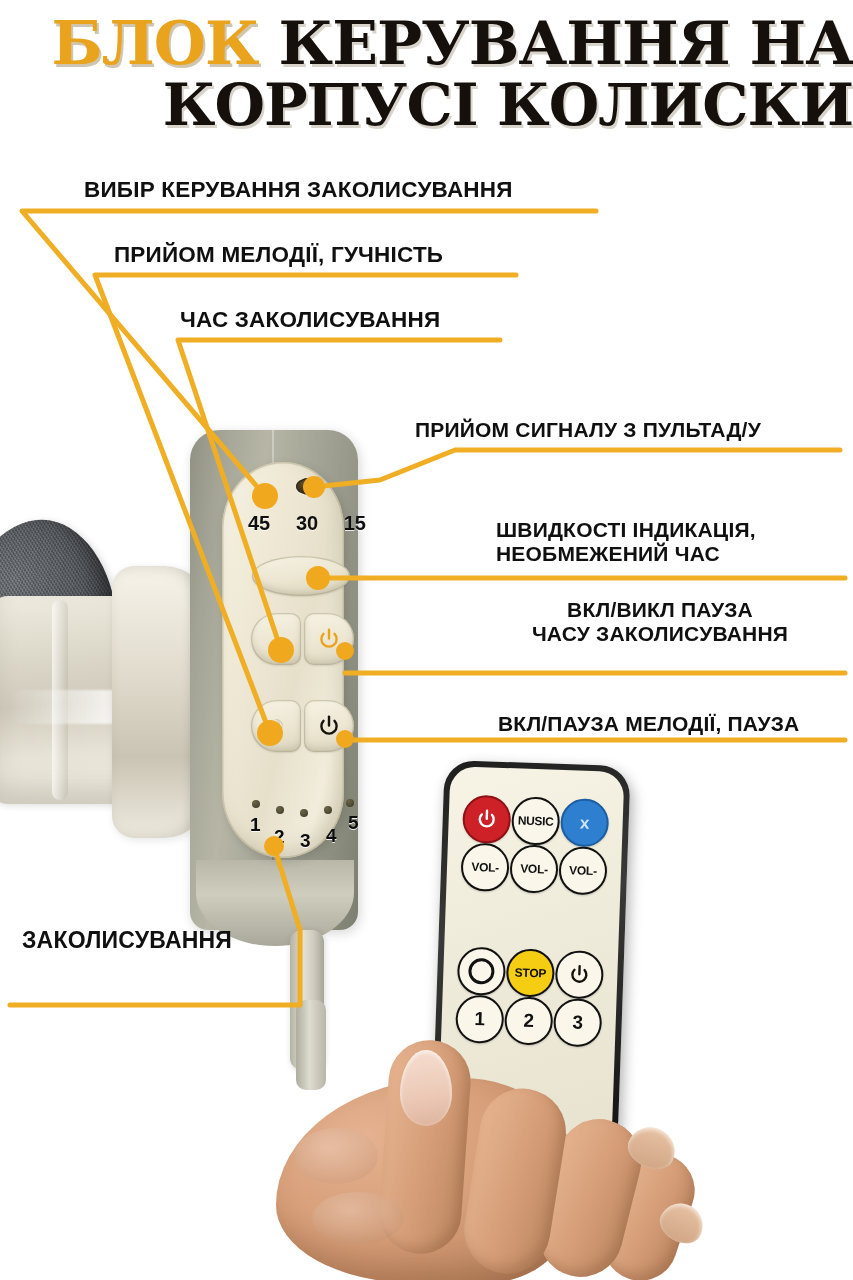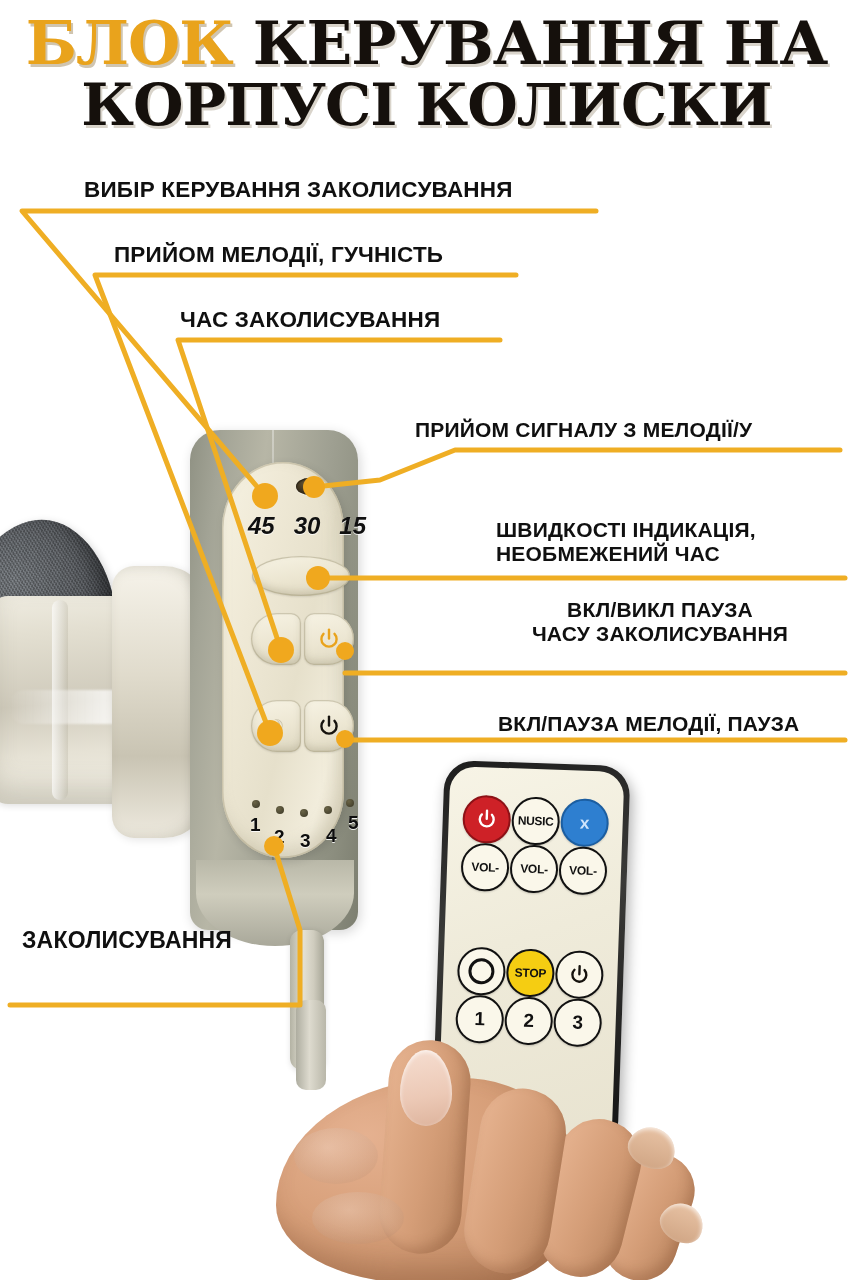--- a/index.html
+++ b/index.html
@@ -5,21 +5,21 @@
   html,body{margin:0;padding:0;background:#fff;}
   body{
     width:853px;height:1280px;position:relative;overflow:hidden;
     font-family:"Liberation Sans","DejaVu Sans",sans-serif;
     background:#ffffff;
   }
   .stage{position:absolute;inset:0;}
 
   
   .title-block{
-    position:absolute;left:0;top:14px;width:853px;text-align:center;
+    position:absolute;left:0;top:14px;width:853px;text-align:right;
     line-height:0.98;
   }
   .title-line{
     font-family:"DejaVu Serif","Liberation Serif",serif;
     font-weight:700;
     font-size:60px;
     letter-spacing:-1px;
     color:#15100c;
     text-shadow:2px 3px 0 rgba(120,100,70,.28);
     white-space:nowrap;
@@ -127,23 +127,22 @@
                2px 3px 10px rgba(0,0,0,.13);
   }
   .ir-hole{
     position:absolute;left:296px;top:478px;width:27px;height:17px;border-radius:50%;
     background:radial-gradient(ellipse at 40% 30%,#6a5a38 0%,#3a2f1c 55%,#241c10 100%);
     box-shadow:inset 0 1px 2px rgba(0,0,0,.7), 0 1px 0 rgba(255,255,255,.5);
   }
   .timer-labels{
     position:absolute;left:248px;top:512px;width:118px;
     display:flex;justify-content:space-between;
-    font-weight:700;font-size:24px;color:#101010;
+    font-weight:700;font-size:20px;color:#101010;
     text-shadow:0 1px 0 rgba(255,255,255,.8);
-    font-style:italic;
   }
 
   .btn-oval{
     position:absolute;left:252px;top:556px;width:98px;height:40px;border-radius:50%;
     background:linear-gradient(170deg,#f7f3e4,#ebe5d0 55%,#ddd6bf);
     box-shadow:inset 0 0 0 1.2px rgba(170,162,132,.55),
                inset 0 -4px 7px rgba(150,143,115,.32),
                0 1px 2px rgba(0,0,0,.1);
   }
   .btn-key{
@@ -382,21 +381,21 @@
     <div class="title-line"><span class="tw-accent">БЛОК</span><span> </span><span>КЕРУВАННЯ НА</span></div>
     <div class="title-line l2">КОРПУСІ КОЛИСКИ</div>
   </div>
 
   <div class="callout" style="left:84px;top:177px;font-size:22.5px">ВИБІР КЕРУВАННЯ ЗАКОЛИСУВАННЯ</div>
 
   <div class="callout" style="left:114px;top:242px;font-size:22.5px">ПРИЙОМ МЕЛОДІЇ, ГУЧНІСТЬ</div>
 
   <div class="callout" style="left:180px;top:307px;font-size:22.5px">ЧАС ЗАКОЛИСУВАННЯ</div>
 
-  <div class="callout" style="left:415px;top:418px;font-size:21px">ПРИЙОМ СИГНАЛУ З МЕЛОДІЇ/У</div>
+  <div class="callout" style="left:415px;top:418px;font-size:21px">ПРИЙОМ СИГНАЛУ З ПУЛЬТАД/У</div>
 
   <div class="callout multi" style="left:496px;top:518px;width:345px;font-size:21px;text-align:left">
     <div>ШВИДКОСТІ ІНДИКАЦІЯ,</div>
     <div>НЕОБМЕЖЕНИЙ ЧАС</div>
   </div>
 
   <div class="callout multi" style="left:480px;top:598px;width:360px;font-size:21px;text-align:center">
     <div><span style="font-weight:600">ВКЛ/ВИКЛ</span>
       <span>ПАУЗА</span></div>
     <div><span style="font-weight:700">ЧАСУ</span>

